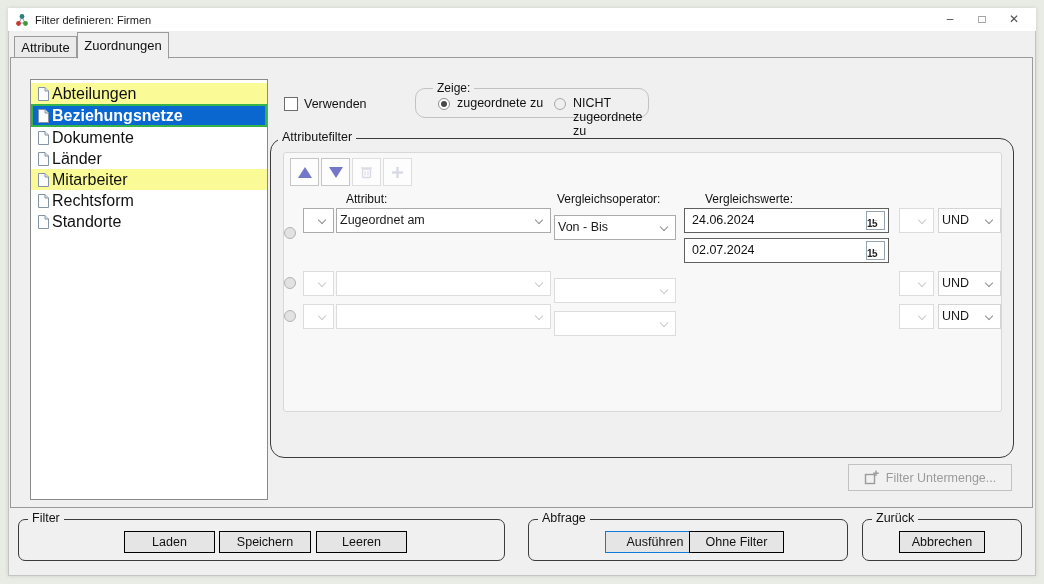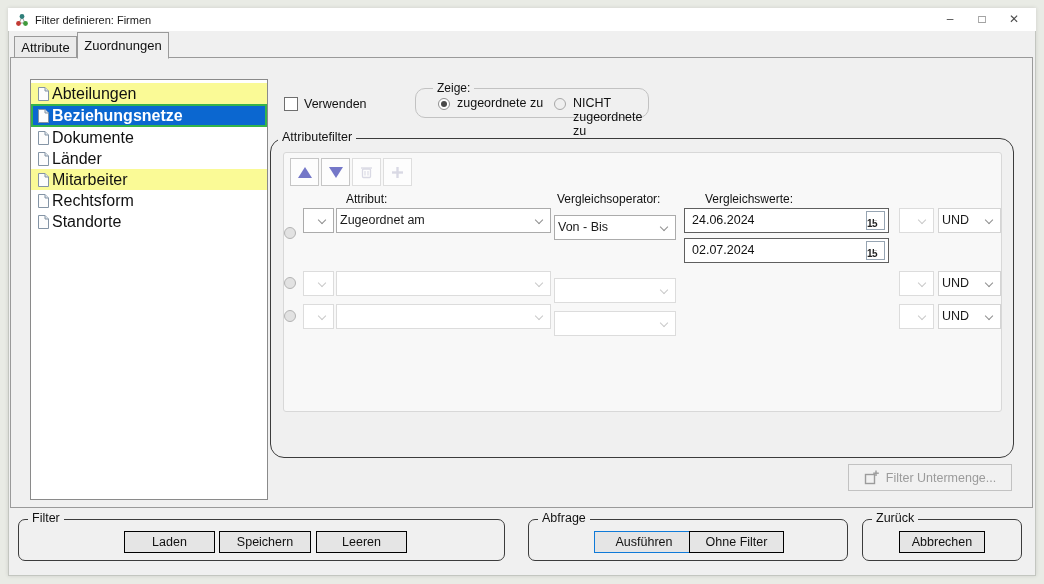--- a/index.html
+++ b/index.html
@@ -333,21 +333,21 @@
 
   <div class="f-group" style="left:18px; width:487px;">
     <span class="f-legend">Filter</span>
     <button class="btn" style="left:105px; width:91px;">Laden</button>
     <button class="btn" style="left:200px; width:92px;">Speichern</button>
     <button class="btn" style="left:297px; width:91px;">Leeren</button>
   </div>
 
   <div class="f-group" style="left:528px; width:320px;">
     <span class="f-legend">Abfrage</span>
-    <button class="btn default" style="left:65px; width:100px;">Ausführen</button>
+    <button class="btn default" style="left:76px; width:100px;">Ausführen</button>
     <button class="btn" style="left:160px; width:95px;">Ohne Filter</button>
   </div>
 
   <div class="f-group" style="left:862px; width:160px;">
     <span class="f-legend">Zurück</span>
     <button class="btn" style="left:36px; width:86px;">Abbrechen</button>
   </div>
 </div>
 
 </body></html>

